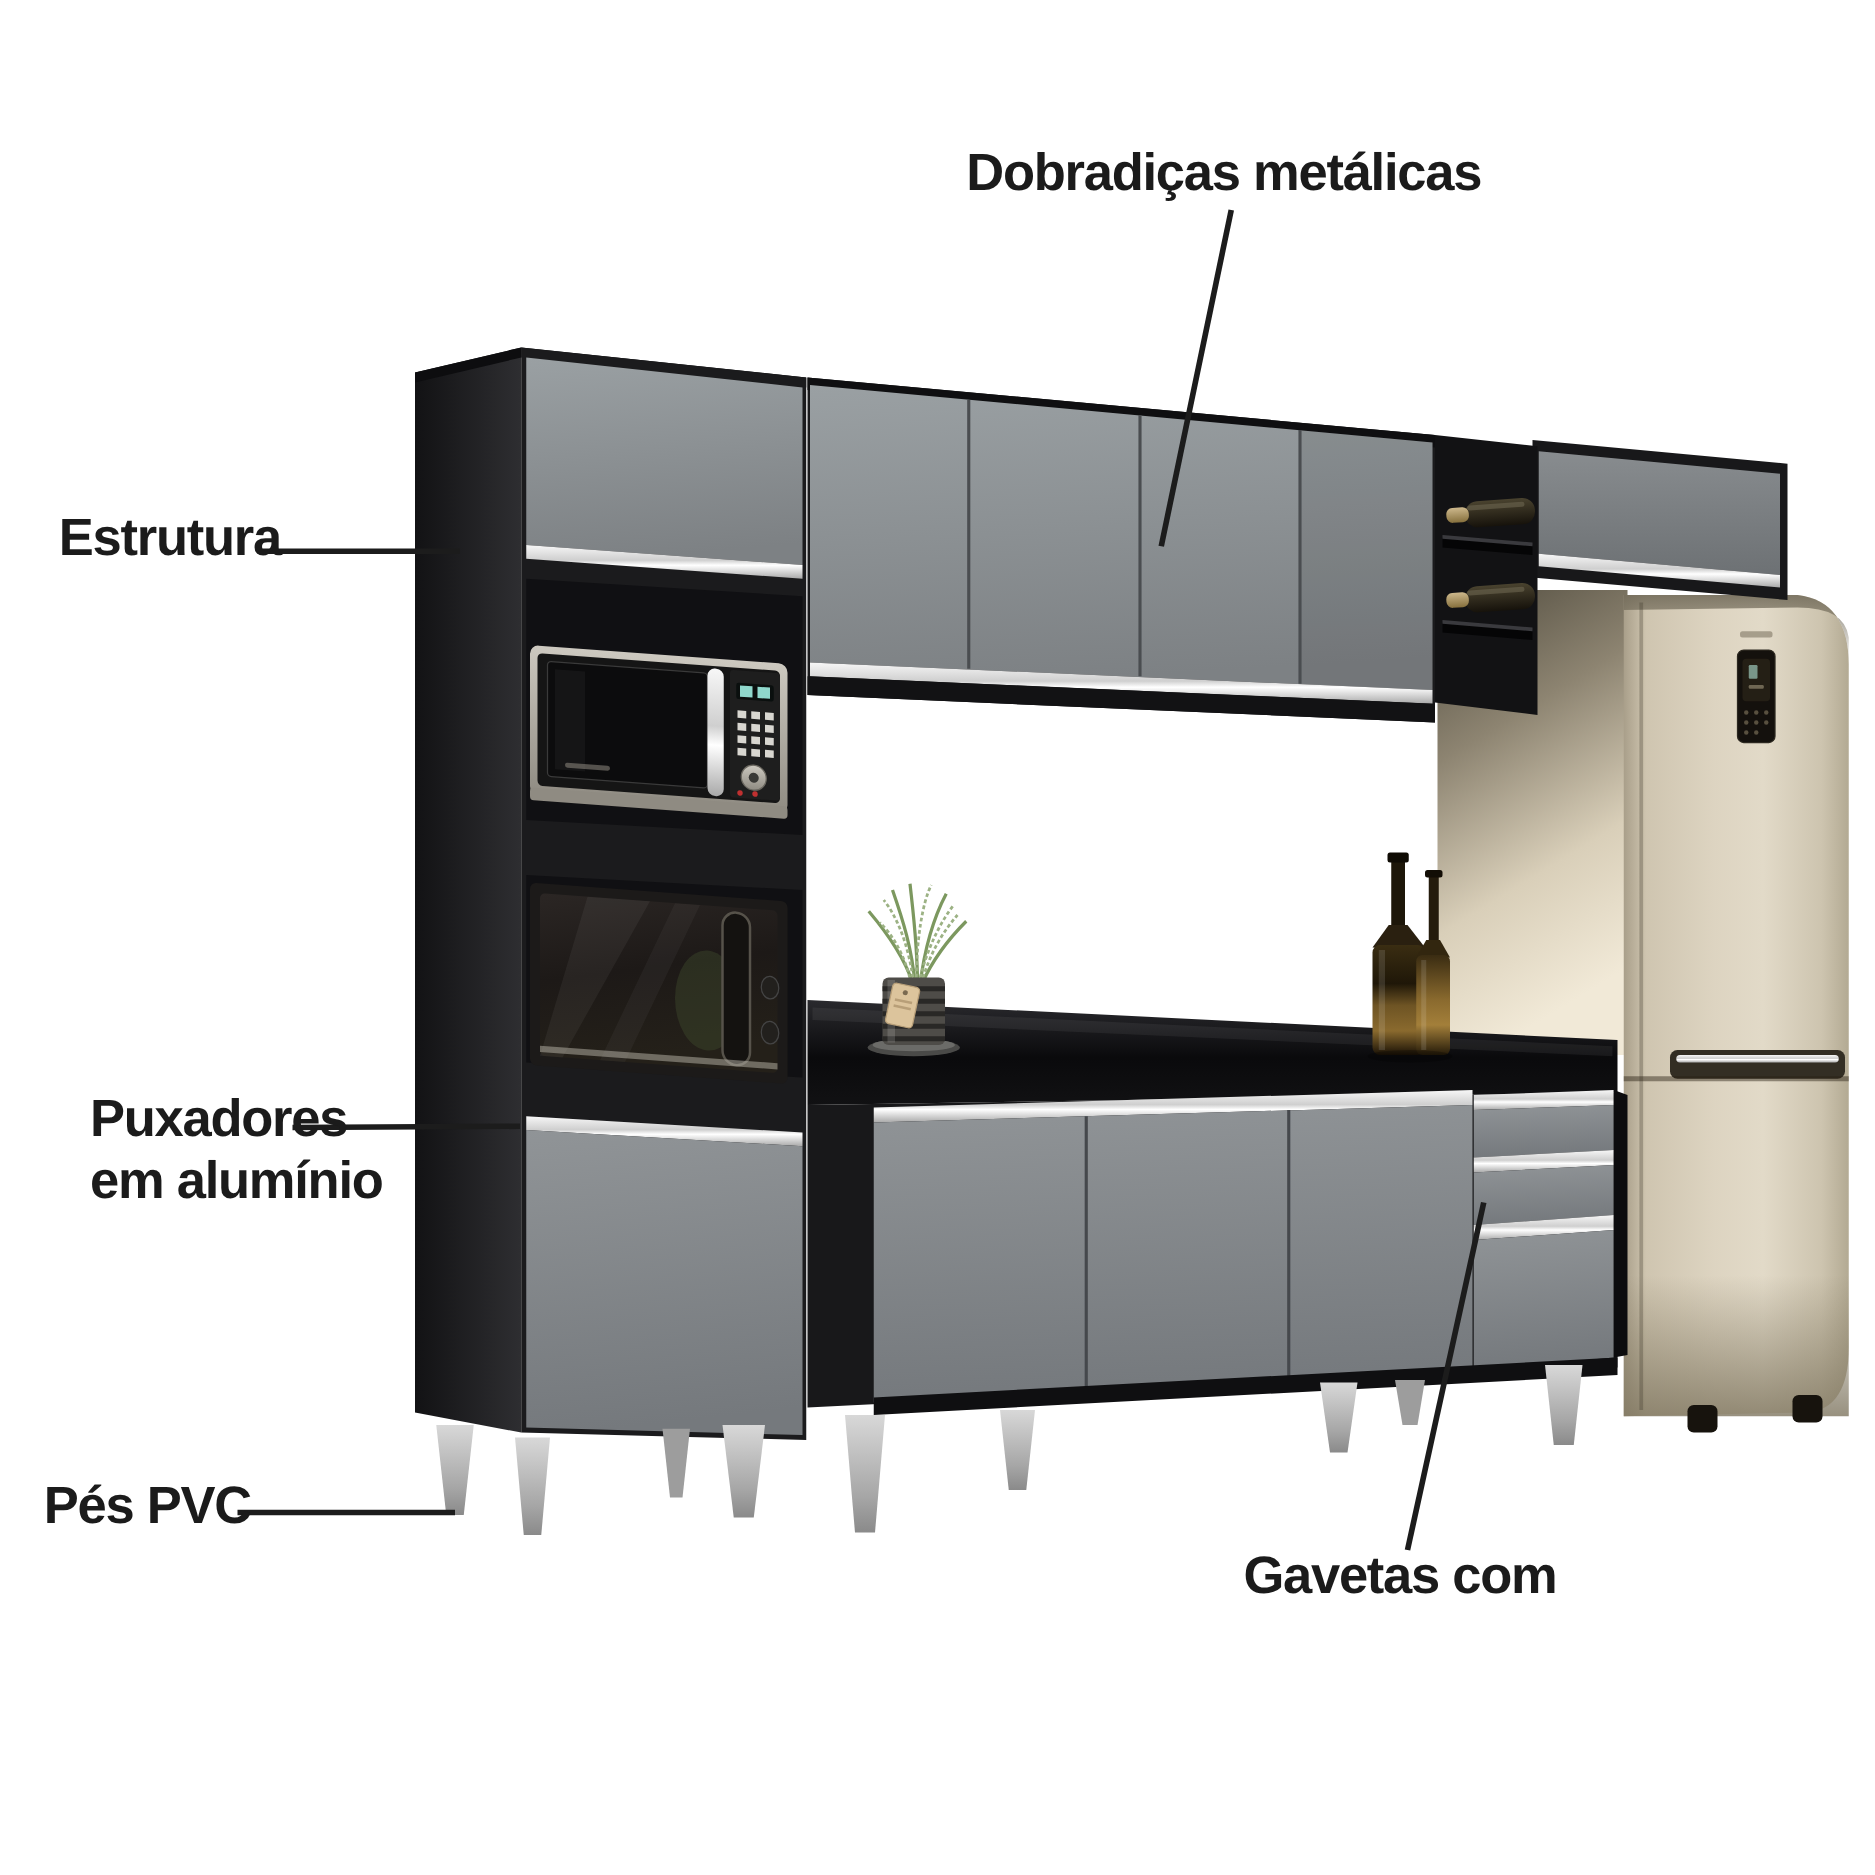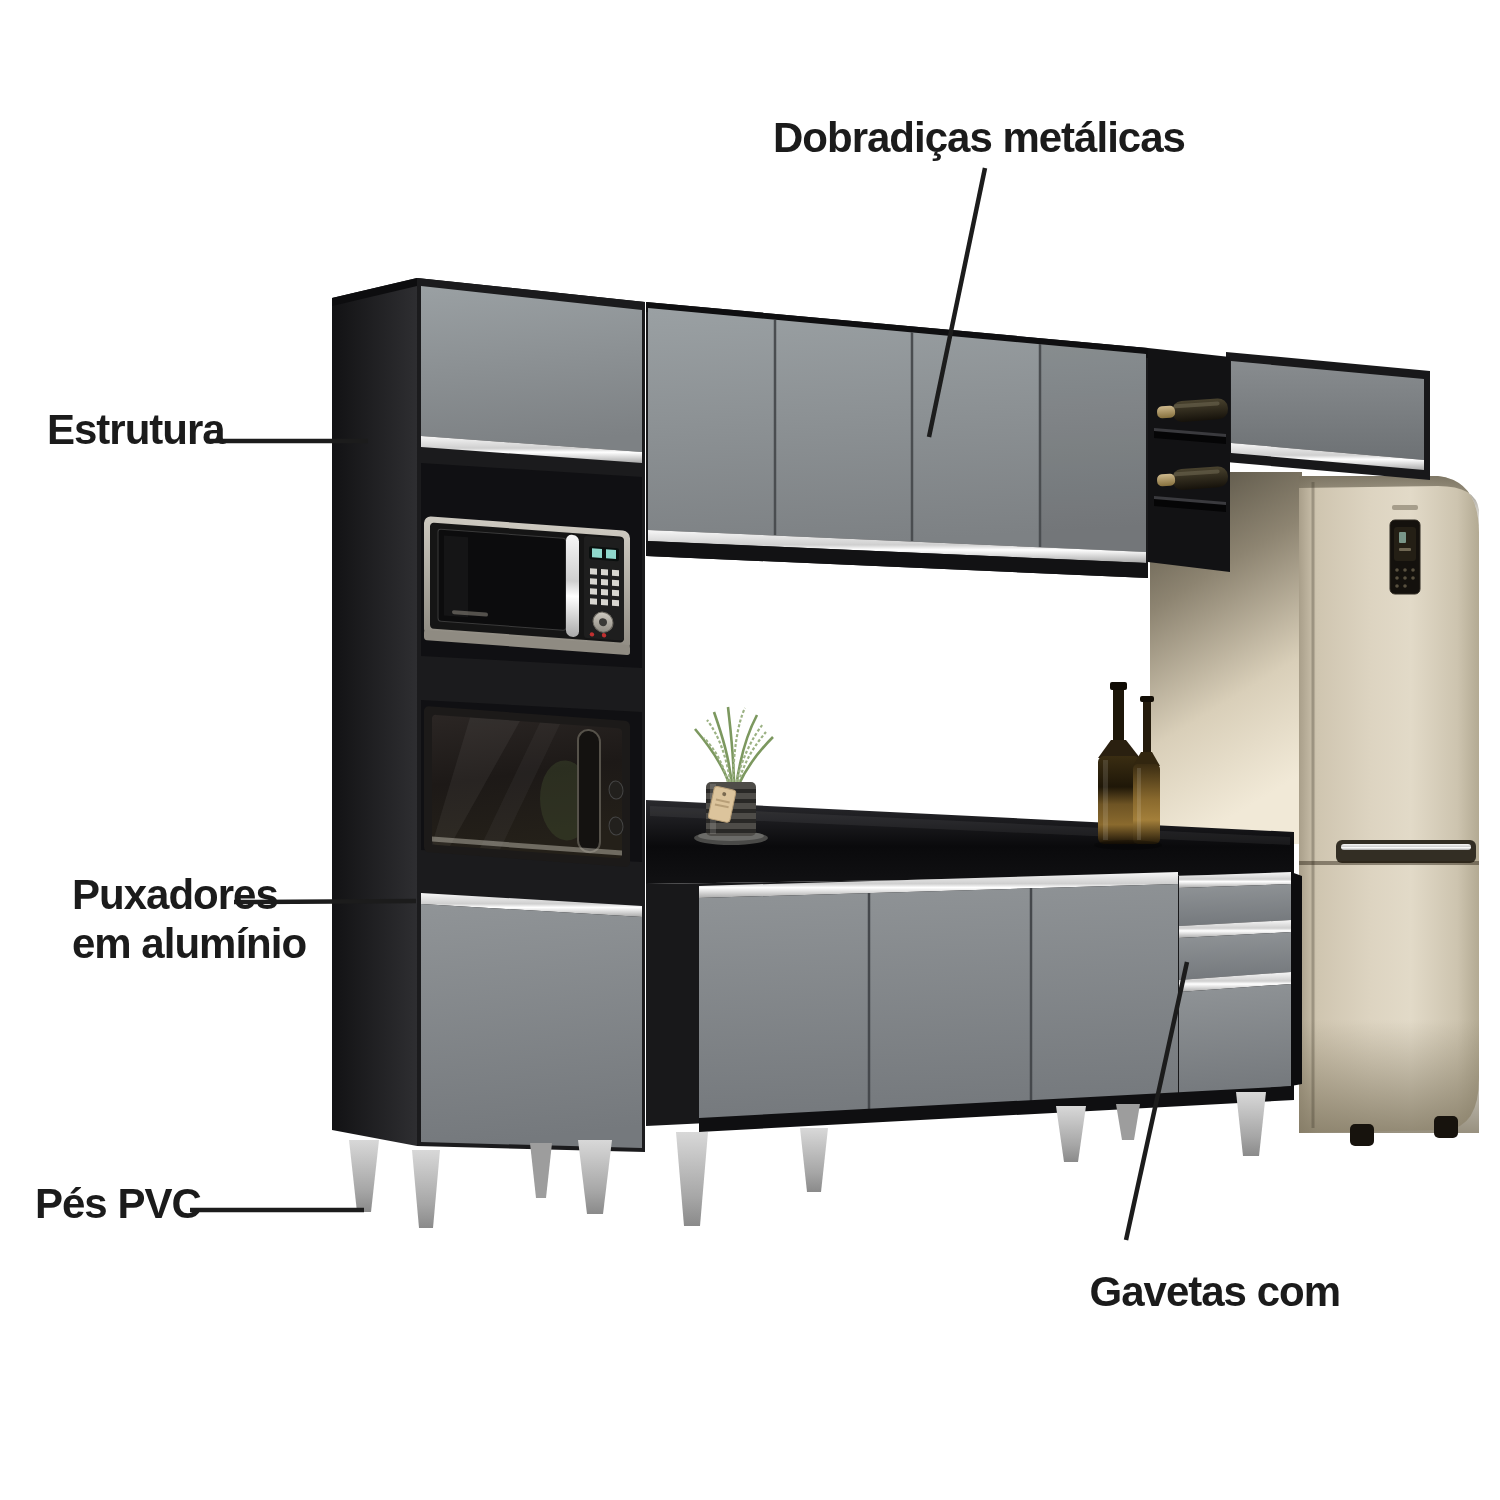--- a/index.html
+++ b/index.html
@@ -7,21 +7,21 @@
     --label_text:#1b1b1b;
     --leader_line:#1c1c1c;
   }
   html,body{margin:0;padding:0;background:var(--background);}
   #stage{position:relative;width:1500px;height:1500px;background:var(--background);overflow:hidden;
          font-family:"Liberation Sans",sans-serif;}
   #scene{position:absolute;left:0;top:0;}
   .label{position:absolute;font-size:42px;line-height:1.16;letter-spacing:-1px;
          font-weight:700;color:var(--label_text);white-space:nowrap;}
   .leader{stroke:var(--leader_line);stroke-width:4.5;stroke-linecap:butt;}
-  #label-drawers{text-align:right;width:440px;white-space:normal;margin-top:32px;}
+  #label-drawers{text-align:center;width:440px;white-space:normal;}
 </style>
 </head>
 <body>
 
 <div id="stage">
 
 <svg id="scene" width="1500" height="1500" viewBox="0 0 1500 1500">
   <defs>
     <linearGradient id="gSide" x1="0" y1="0" x2="1" y2="0">
       <stop offset="0" stop-color="#121214"></stop>

